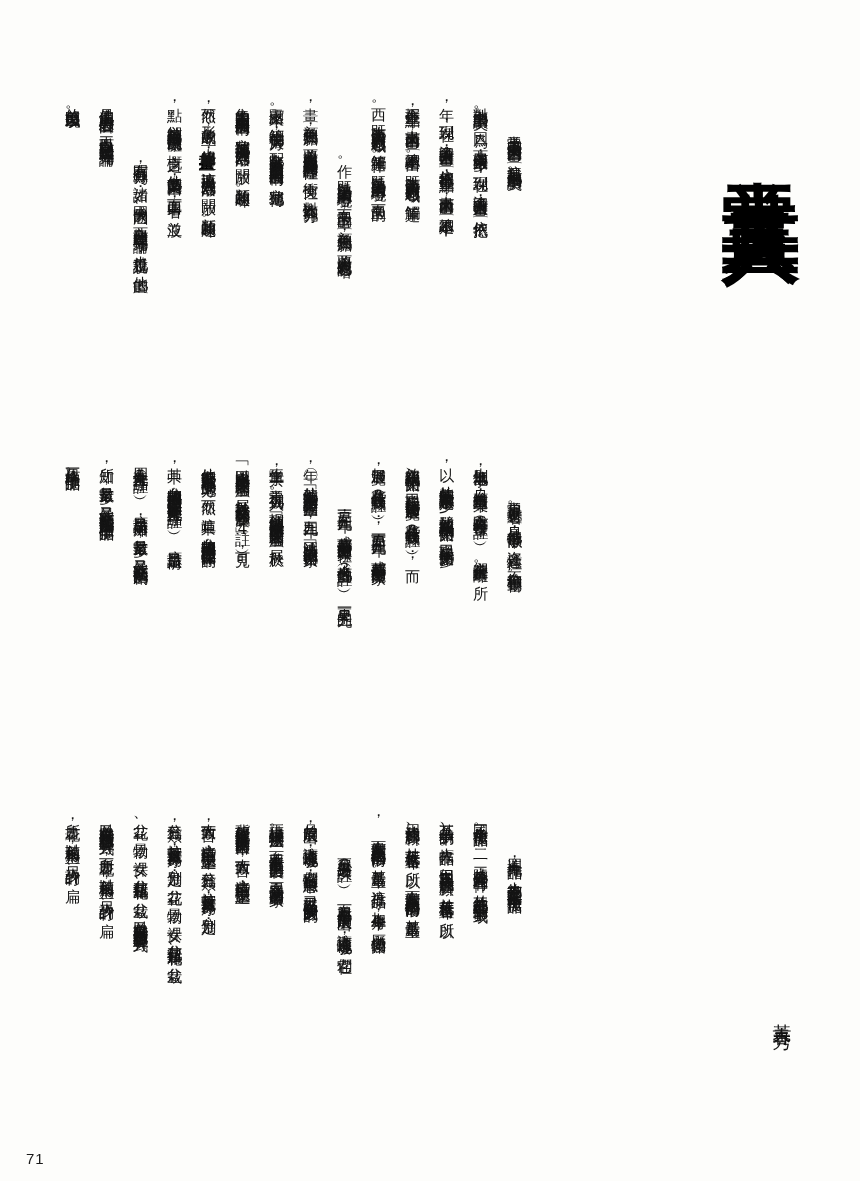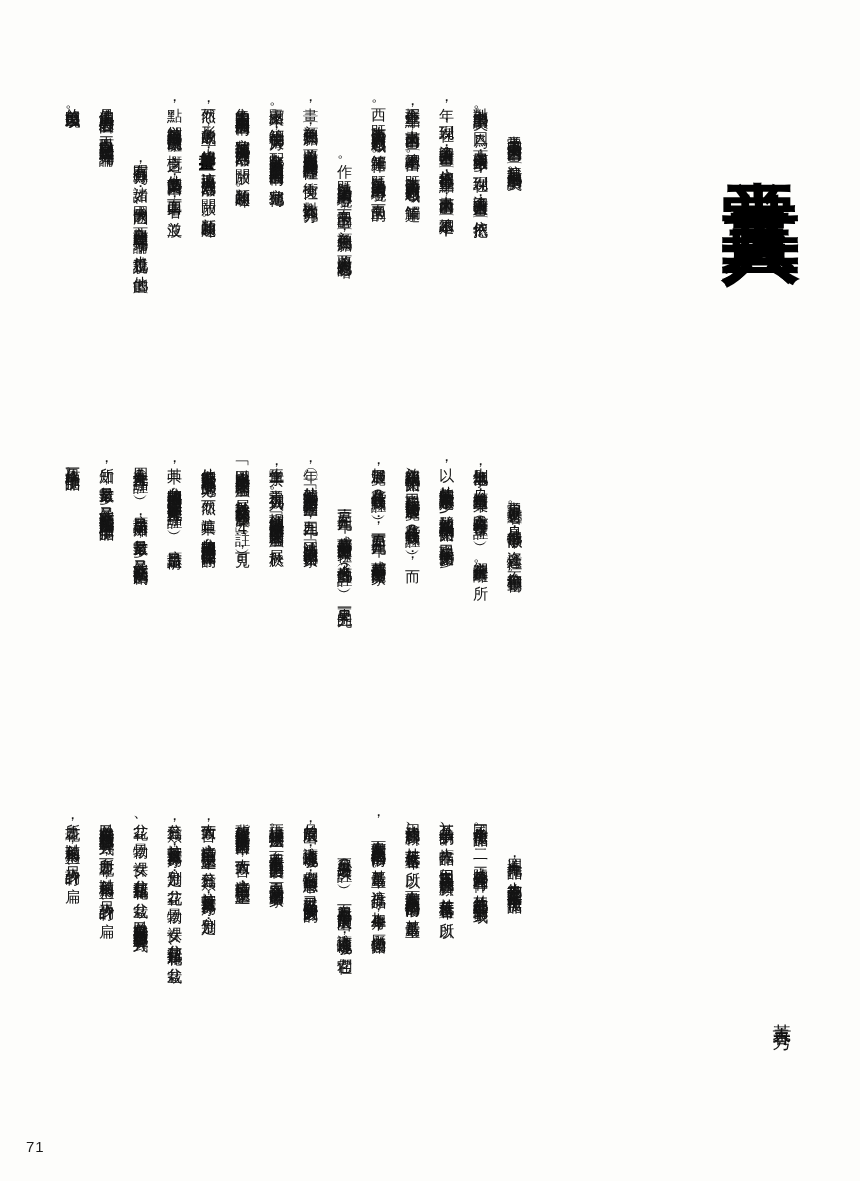--- a/index.html
+++ b/index.html
@@ -108,21 +108,21 @@
   #d5 { top: 812px; left: 196px; height: 300px; }
   #d6 { top: 812px; left: 230px; height: 300px; }
   #d7 { top: 812px; left: 264px; height: 300px; }
   #d8 { top: 812px; left: 298px; height: 300px; }
   #d9 { top: 846px; left: 332px; height: 266px; }
 
   
   .page-number {
     position: absolute;
     left: 26px;
-    bottom: 26px;
+    bottom: 14px;
     font-size: 15px;
     letter-spacing: 1px;
     color: #1a1a1a;
     font-family: "Liberation Sans", sans-serif;
   }
 </style>
 </head>
 <body>
 
 <div class="page">

